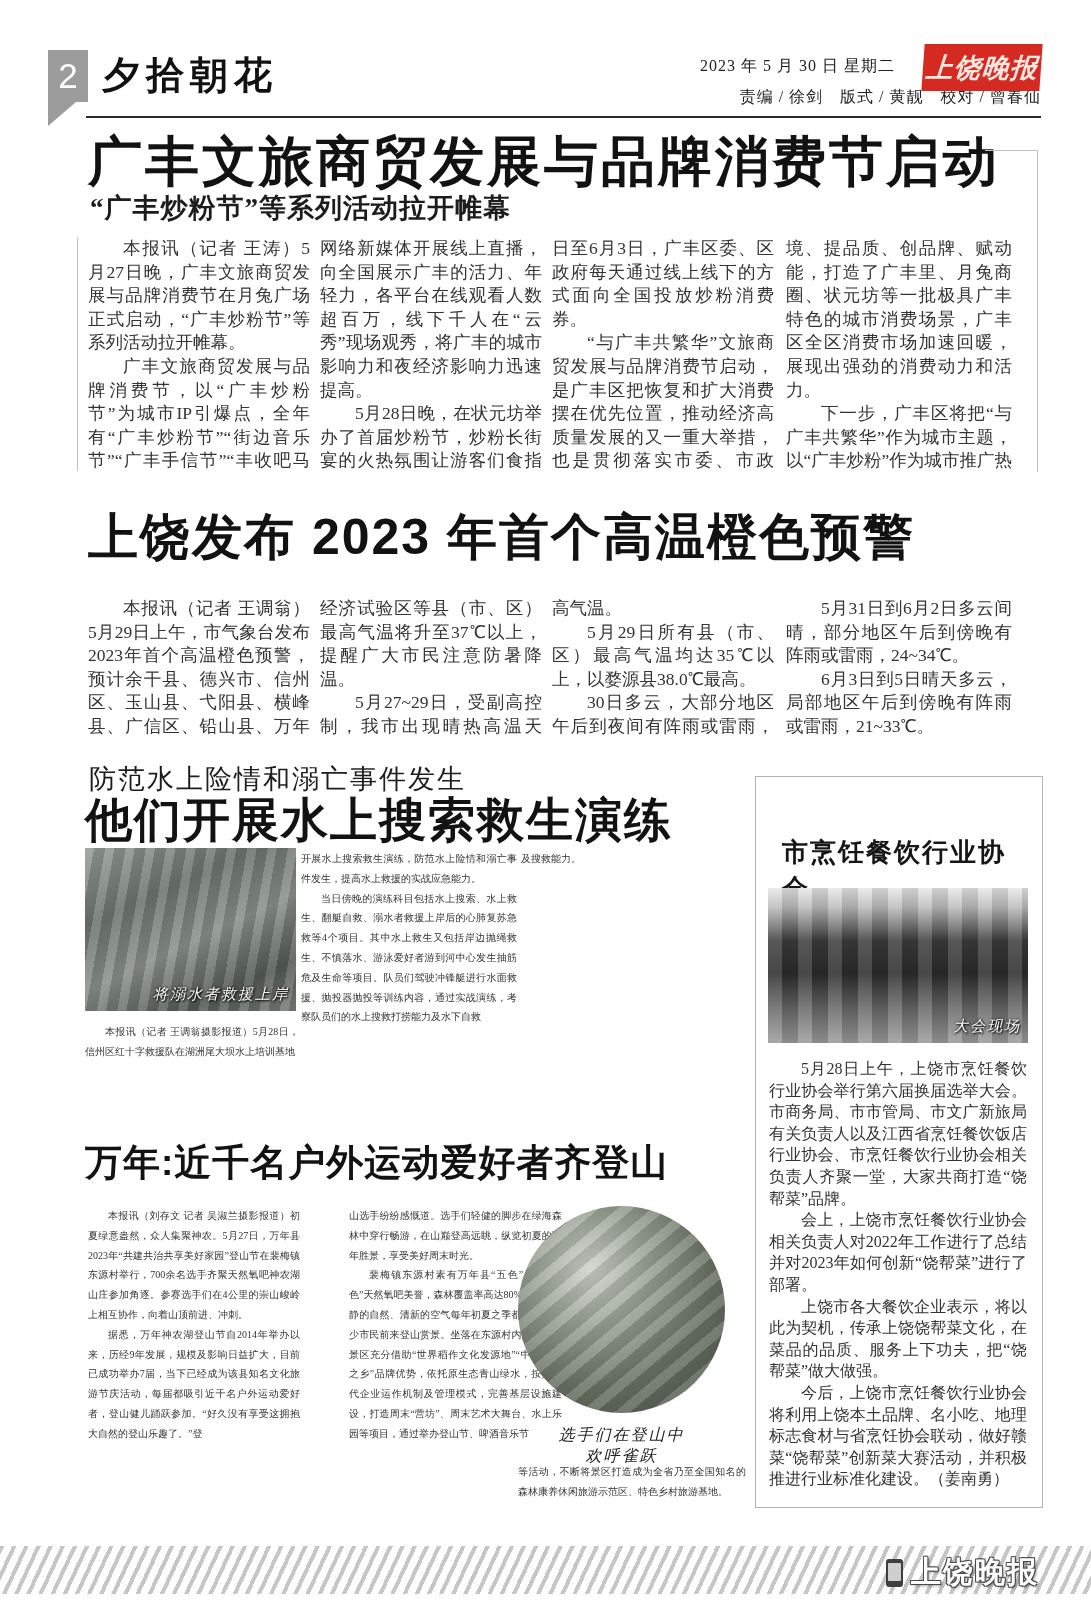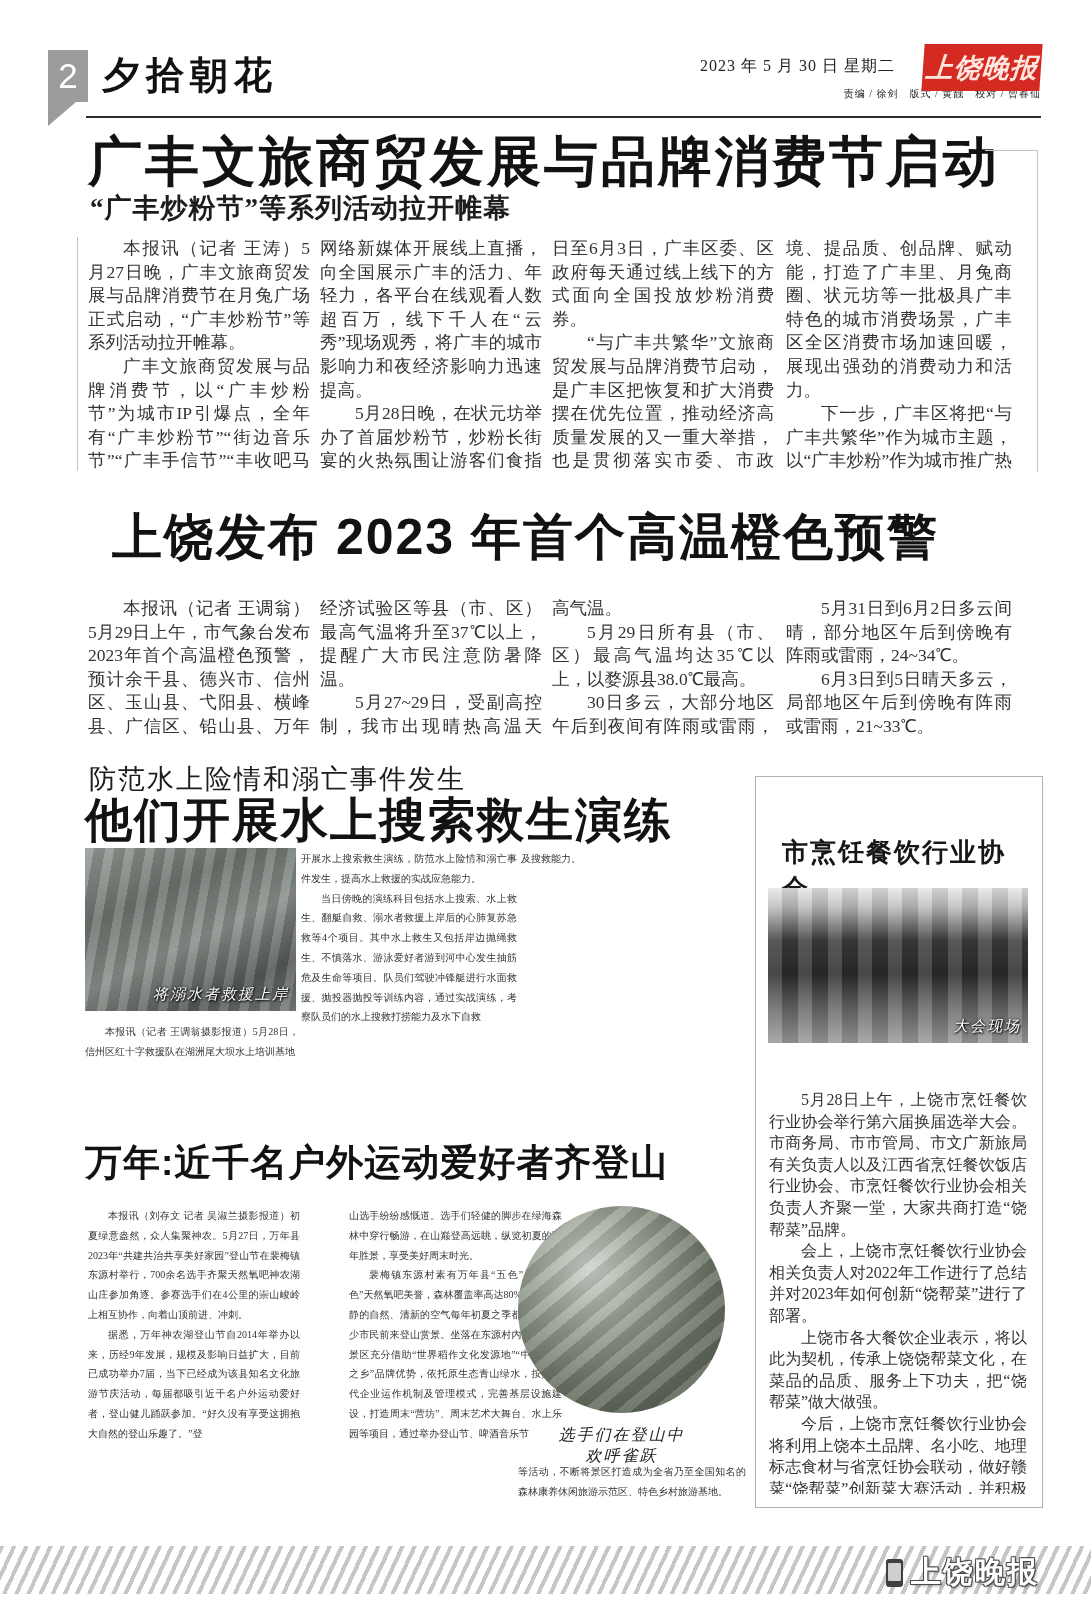--- a/index.html
+++ b/index.html
@@ -17,34 +17,34 @@
   }
   #page-tab-tail{
     left:48px; top:102px; width:0; height:0;
     border-top:24px solid #9c9c9c; border-right:28px solid transparent;
   }
   #section-title{
     left:102px; top:50px; font-size:38px; font-weight:bold; color:#111;
     letter-spacing:6px; font-family:"Liberation Serif",serif;
   }
   #masthead-date{ top:56px; right:196px; font-size:16px; color:#222; letter-spacing:1px;}
-  #masthead-credits{ top:87px; right:50px; font-size:10px; color:#222; letter-spacing:1px;}
+  #masthead-credits{ top:87px; right:50px; font-size:16px; color:#222; letter-spacing:1px;}
   #logo{
     right:50px; top:44px; width:118px; height:47px; background:#d42a21;
     color:#ffe7df; display:flex; align-items:center; justify-content:center;
     font-size:27px; font-weight:bold; font-style:italic;
     font-family:"Liberation Serif",serif; letter-spacing:1px;
     transform:skewX(-4deg);
   }
   #header-rule{ left:86px; top:116px; width:955px; height:0; border-top:2px solid #2a2a2a;}
   
   .hl{font-family:"Liberation Sans",sans-serif; font-weight:900; color:#121212; white-space:nowrap;}
   #a1-headline{ left:88px; top:126px; font-size:54px; letter-spacing:3px;}
   #a1-subtitle{ left:90px; top:190px; font-size:27px; font-weight:bold; color:#1c1c1c; letter-spacing:1px;}
-  #a2-headline{ left:88px; top:504px; font-size:50px; letter-spacing:2px;margin-left:24px;}
+  #a2-headline{ left:88px; top:504px; font-size:50px; letter-spacing:2px;}
   #a3-kicker{ left:89px; top:761px; font-size:27px; color:#1d1d1d; letter-spacing:2px;}
   #a3-headline{ left:85px; top:789px; font-size:47px; letter-spacing:2px;}
   #a4-headline{ left:85px; top:1138px; font-size:37px; letter-spacing:1px;}
   
   .col{position:absolute; text-align:justify; overflow:hidden; color:#333;}
   .col p{margin:0; text-indent:2em;}
   .col p.cont{text-indent:0;}
   .body-lg{font-size:17.5px; line-height:23.6px;}
   .body-sm{font-size:10px; line-height:19.8px;}
   #a1c1{left:88px;  top:237px; width:222px; height:236px;}
@@ -188,21 +188,21 @@
       <div>市烹饪餐饮行业协会</div>
       <div>举行第六届</div>
       <div>换届选举大会</div>
     </div>
   </div>
   <div class="photo" id="sb-photo">
     <div class="texture"></div>
     <div class="photo-cap">大会现场</div>
   </div>
   <div class="abs" style="left:769px; top:1058px; width:258px; height:436px; overflow:hidden;">
-    <div class="col" id="sb-body" style="position:static;margin-top:31px;">
+    <div class="col" id="sb-body" style="position:static;">
         <p>5月28日上午，上饶市烹饪餐饮行业协会举行第六届换届选举大会。市商务局、市市管局、市文广新旅局有关负责人以及江西省烹饪餐饮饭店行业协会、市烹饪餐饮行业协会相关负责人齐聚一堂，大家共商打造“饶帮菜”品牌。</p>
         <p>会上，上饶市烹饪餐饮行业协会相关负责人对2022年工作进行了总结并对2023年如何创新“饶帮菜”进行了部署。</p>
         <p>上饶市各大餐饮企业表示，将以此为契机，传承上饶饶帮菜文化，在菜品的品质、服务上下功夫，把“饶帮菜”做大做强。</p>
         <p>今后，上饶市烹饪餐饮行业协会将利用上饶本土品牌、名小吃、地理标志食材与省烹饪协会联动，做好赣菜“饶帮菜”创新菜大赛活动，并积极推进行业标准化建设。（姜南勇）</p>
       </div>
   </div>
 
   <div>
     <div class="abs hl" id="a4-headline">万年:近千名户外运动爱好者齐登山</div>
     <div class="col body-sm" id="a4c1">

